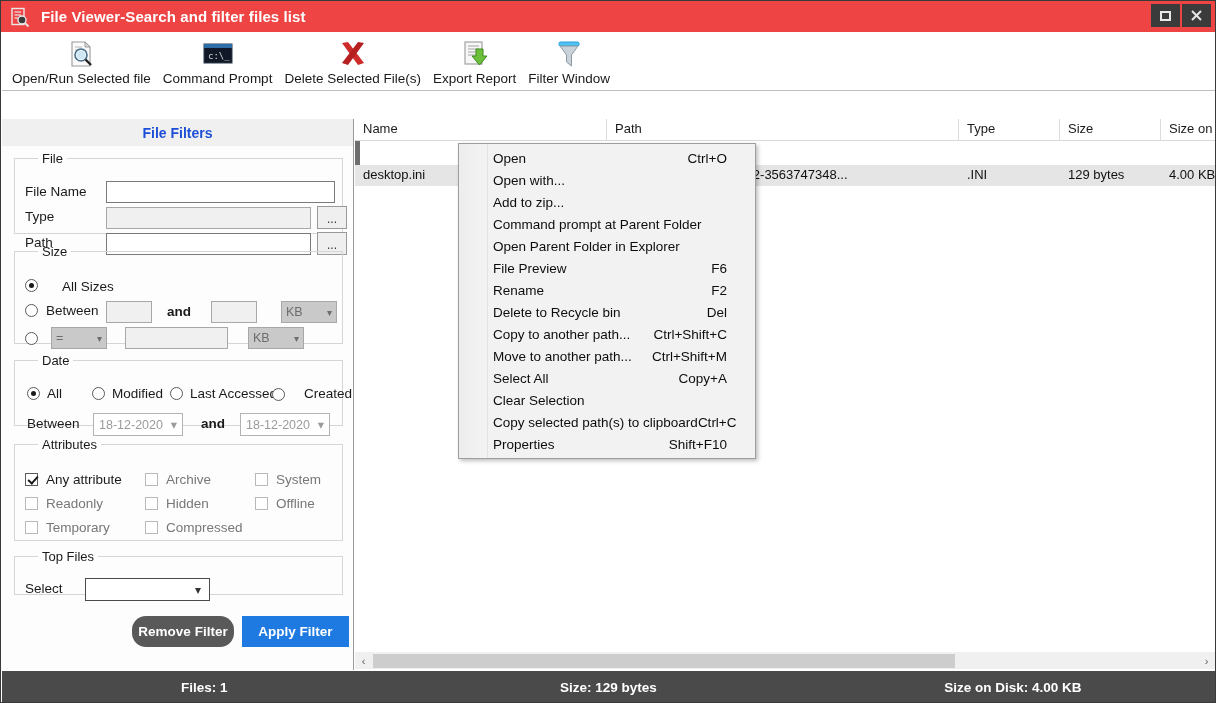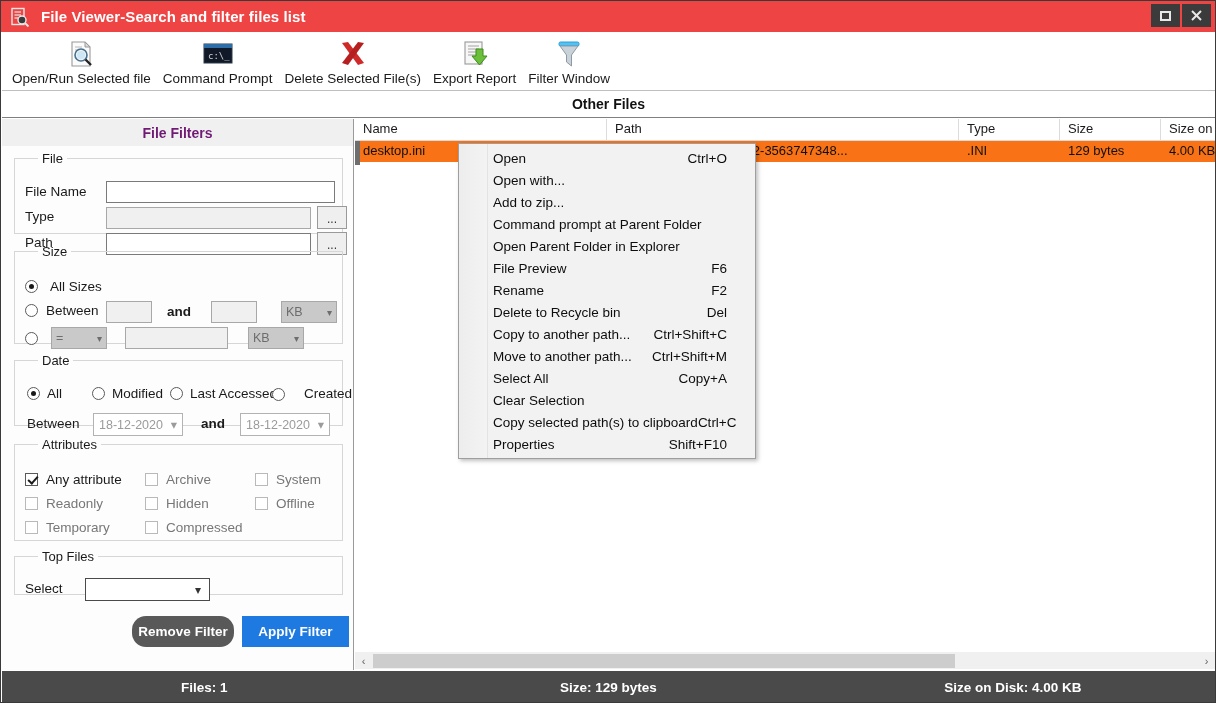--- a/index.html
+++ b/index.html
@@ -85,21 +85,21 @@
   .left-panel {
     position: absolute; left: 1px; top: 118px;
     width: 352px; height: 551px;
     background: #fdfdfd;
     border-right: 1px solid #9a9a9a;
   }
   .lp-header {
     height: 27px;
     background: #f0f0f0;
     display: flex; align-items: center; justify-content: center;
-    font-size: 14px; font-weight: bold; color: #701a75;
+    font-size: 14px; font-weight: bold; color: #1d4ed8;
   }
   fieldset.grp {
     position: absolute;
     margin: 0; padding: 0;
     border: 1px solid #d6d6d6;
     background: transparent;
   }
   fieldset.grp > legend {
     margin-left: 23px; padding: 0 4px;
     font-size: 13px; color: #1a1a1a;
@@ -200,21 +200,22 @@
   .lv-col {
     font-size: 13px; color: #1a1a1a;
     padding: 2px 0 0 8px;
     border-right: 1px solid #dcdcdc;
     overflow: hidden; white-space: nowrap;
     height: 22px;
   }
   .lv-row {
     height: 21px;
     display: flex;
-    background: #f97316;
+    background: #e5e5e5;
+    margin-top: 24px;
   }
   .lv-cell {
     font-size: 13px; color: #101010;
     padding: 2px 0 0 8px;
     overflow: hidden; white-space: nowrap;
     height: 21px;
   }
   .hscroll {
     position: absolute; left: 354px; top: 651px;
     width: 860px; height: 17px;
@@ -369,40 +370,39 @@
         <svg width="32" height="30" viewBox="0 0 32 30">
           <rect x="6" y="3" width="20" height="4" rx="1.5" fill="#4fc3f7" stroke="#2b9ed4" stroke-width="1"></rect>
           <path d="M7 7 L25 7 L18.5 16 L18.5 27 L13.5 23 L13.5 16 Z" fill="#c9d2d8" stroke="#8e9aa3" stroke-width="1"></path>
         </svg>
       </div>
       <div class="tb-lbl">Filter Window</div>
     </div>
 
   </div>
 
-  <div class="section-title">Other Files</div>
 
   <div class="left-panel">
     <div class="lp-header">File Filters</div>
 
     <fieldset class="grp" style="left:12px; top:32px; width:329px; height:83px;">
       <legend>File</legend>
       <div class="lbl" style="position:absolute; left:10px; top:18px;">File Name</div>
       <input class="txtbox" type="text" style="position: absolute; left: 91px; top: 15px; width: 229px;" value="">
       <div class="lbl" style="position:absolute; left:10px; top:43px;">Type</div>
       <input class="txtbox disabled" type="text" readonly="" style="position: absolute; left: 91px; top: 41px; width: 205px;" value="">
       <div class="dots-btn" style="position:absolute; left:302px; top:40px;">...</div>
       <div class="lbl" style="position:absolute; left:10px; top:69px;">Path</div>
       <input class="txtbox" type="text" style="position: absolute; left: 91px; top: 67px; width: 205px;" value="">
       <div class="dots-btn" style="position:absolute; left:302px; top:66px;">...</div>
     </fieldset>
 
     <fieldset class="grp" style="left:12px; top:125px; width:329px; height:100px;">
       <legend>Size</legend>
-      <div style="position:absolute; left:10px; top:20px; display:flex; align-items:center; gap:12px;">
+      <div style="position:absolute; left:10px; top:20px; display:flex; gap:24px;">
         <span class="radio on"></span>
         <span class="lbl">All Sizes</span>
       </div>
       <div style="position:absolute; left:10px; top:44px; display:flex; align-items:center; gap:8px;">
         <span class="radio"></span>
         <span class="lbl">Between</span>
       </div>
       <input class="txtbox disabled" type="text" readonly="" style="position: absolute; left: 91px; top: 42px; width: 46px;" value="">
       <div class="lbl" style="position:absolute; left:152px; top:45px; font-weight:bold;">and</div>
       <input class="txtbox disabled" type="text" readonly="" style="position: absolute; left: 196px; top: 42px; width: 46px;" value="">

